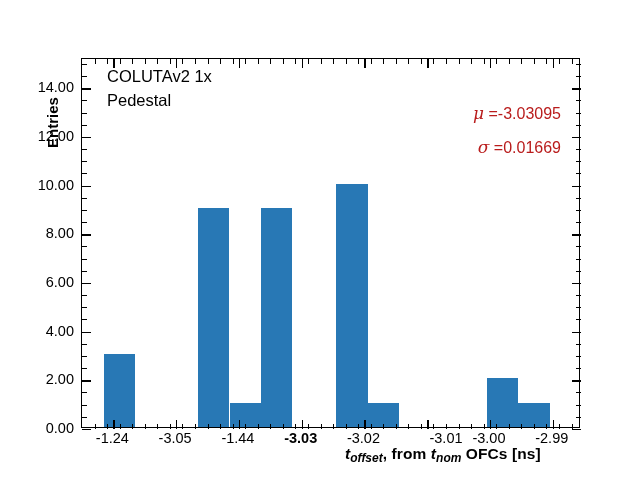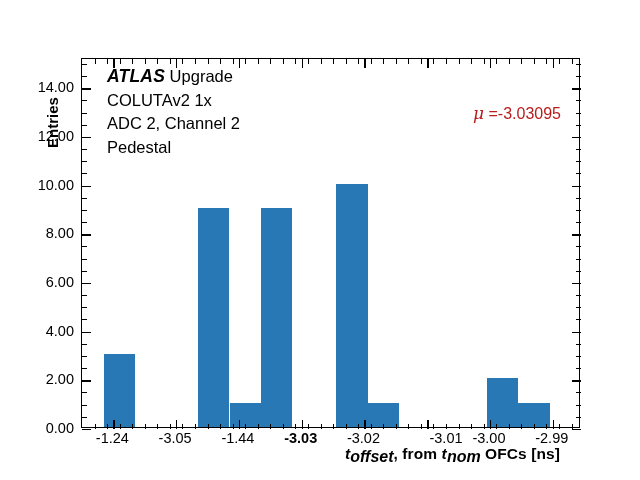--- a/index.html
+++ b/index.html
@@ -8,21 +8,21 @@
 
   
   .frame{position:absolute;left:81px;top:58px;width:499px;height:370px;
          border:1.6px solid #000;box-sizing:border-box;background:#fff;}
   .ylabel-wrap{position:absolute;left:28px;top:38px;width:20px;height:140px;}
   .ylabel-txt{position:absolute;white-space:nowrap;font-size:15px;font-weight:bold;
               transform:rotate(-90deg);transform-origin:0 0;left:16px;top:110px;}
 
   .xlabel{position:absolute;left:345px;top:445px;font-size:15.5px;font-weight:bold;
           color:#000;white-space:nowrap;letter-spacing:.1px;}
-  .xlabel .sub{font-size:16px;font-style:italic;font-weight:bold;
+  .xlabel .sub{font-size:12px;font-style:italic;font-weight:bold;
                vertical-align:-3px;letter-spacing:0;}
 
   
   .ytick-lbl{position:absolute;right:0;font-size:14.5px;color:#000;text-align:right;
              white-space:nowrap;transform:translateY(-50%);}
   .ytick-col{position:absolute;left:0px;top:0px;width:74px;height:480px;}
 
   .xtick-lbl{position:absolute;font-size:14.5px;color:#000;white-space:nowrap;
              transform:translateX(-50%);top:430px;}
 
@@ -240,25 +240,24 @@
         <div class="tick" style="left: 494px; top: 53.5526px; width: 5px; height: 1px;"></div>
         <div class="tick" style="left: 0px; top: 41.3816px; width: 5px; height: 1px;"></div>
         <div class="tick" style="left: 494px; top: 41.3816px; width: 5px; height: 1px;"></div>
         <div class="tick" style="left: 0px; top: 17.0395px; width: 5px; height: 1px;"></div>
         <div class="tick" style="left: 494px; top: 17.0395px; width: 5px; height: 1px;"></div>
         <div class="tick" style="left: 0px; top: 4.86842px; width: 5px; height: 1px;"></div>
         <div class="tick" style="left: 494px; top: 4.86842px; width: 5px; height: 1px;"></div>
       </div>
 
     <div class="annot" style="left:25px;top:6px;">
-      <div><span class="atlas">ATLAS</span><span> Upgrade</span></div>
       <div>COLUTAv2 1x</div>
-      <div>ADC 2, Channel 2</div>
       <div>Pedestal</div>
     </div>
 
     <div class="stats" style="right:18px;top:44px;">
       <div><span class="gl">μ</span><span> =</span><span>-3.03095</span></div>
       <div style="height:14px;"></div>
+      <div><span class="gl">σ</span><span> =</span><span>0.01669</span></div>
     </div>
   </div>
 
 </div>
 
 </body></html>

